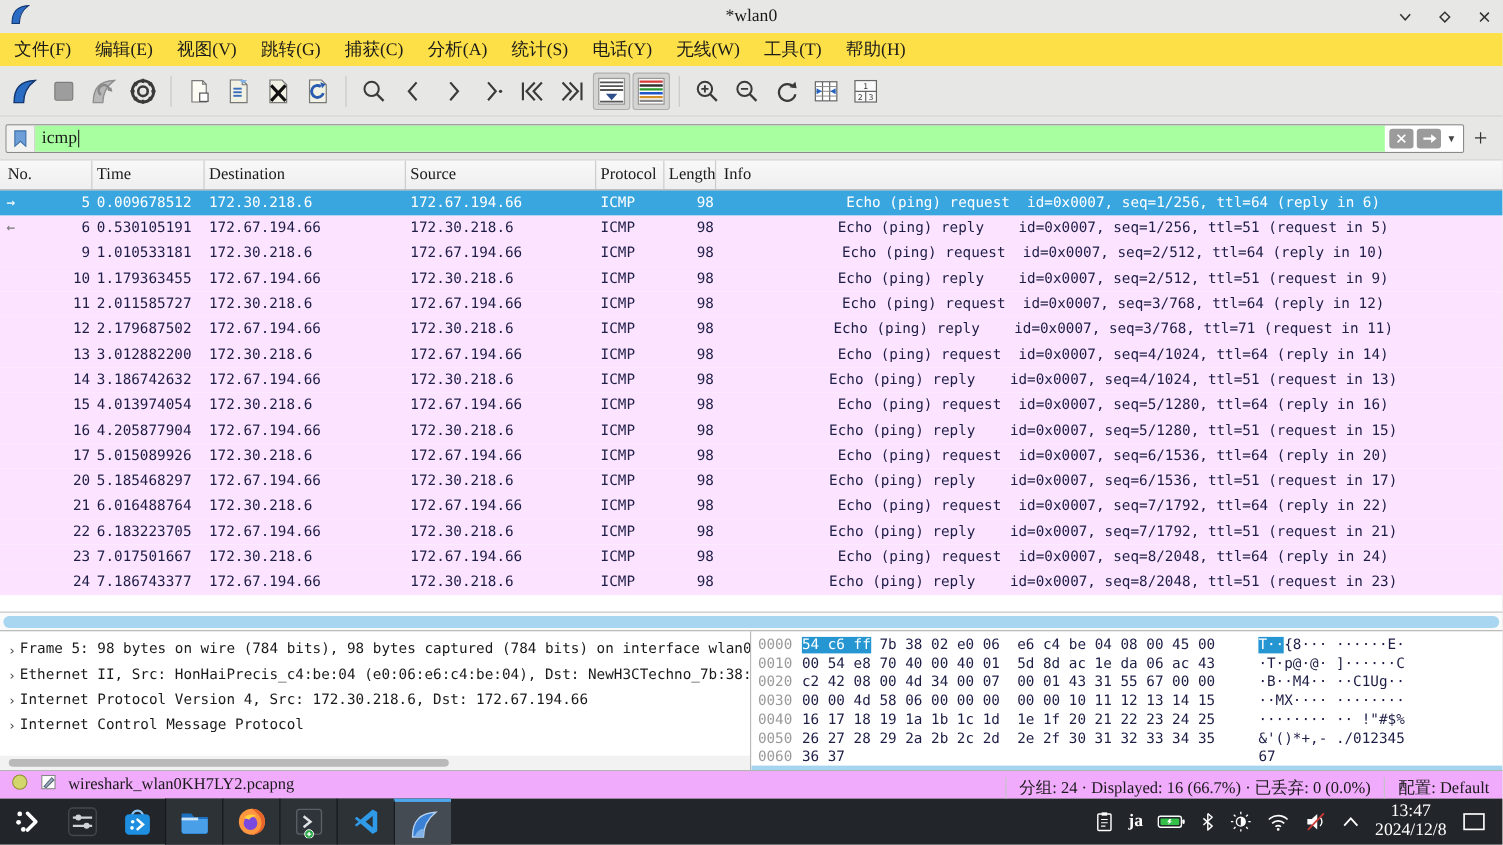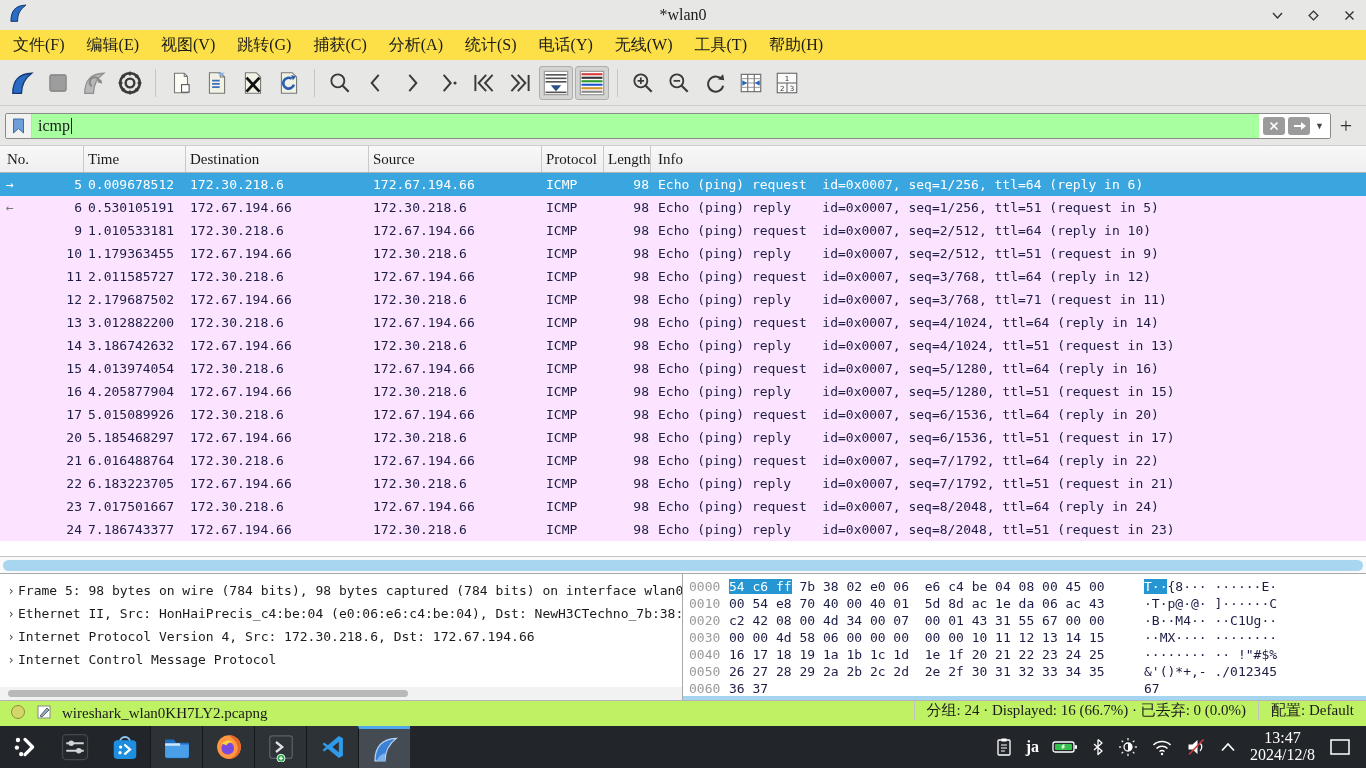--- a/index.html
+++ b/index.html
@@ -44,44 +44,44 @@
   #plist-header .hcell.last { border-right:none; padding-left:7px; }
   #packet-rows { background:#fff; }
   .prow { height:23px; display:grid; grid-template-columns:30px 54px 102px 183px 173px 62px 47px 1fr; background:#fce3ff; color:#1d1d46; font-size:13px; align-items:center; }
   .prow.sel { background:#3aa6e0; color:#fff; }
   .prow span { white-space:pre; overflow:hidden; }
   .c-marker { text-align:left; padding-left:6px; color:#7a7a7a; }
   .prow.sel .c-marker { color:#fff; }
   .c-no { text-align:right; padding-right:2px; }
   .c-time,.c-src,.c-dst,.c-proto { padding-left:4px; }
   .c-len { text-align:right; padding-right:2px; }
-  .c-info { padding-left:7px; }
+  .c-info { padding-left:7px;text-align:center; }
   #plist-fill { height:15px; background:#fff; }
   #plist-hscroll { height:17px; background:#fafafa; border-top:1px solid #c3c3c3; display:flex; align-items:center; padding:0 3px; }
   #plist-hthumb { height:11px; width:100%; background:#a8d6f0; border-radius:6px; }
 
   
   #panes { display:flex; height:127px; border-top:1px solid #a8a8a8; }
   #details-pane { width:683px; background:#fff; border-right:1px solid #a8a8a8; position:relative; padding-top:5px; overflow:hidden; }
   .dline { height:23px; display:flex; align-items:center; font-size:13px; white-space:pre; }
   .dline .tw { width:14px; text-align:center; color:#444; font-size:12px; flex:none; margin-left:4px; }
   #details-hscroll { position:absolute; left:0; right:0; bottom:0; height:13px; background:#f2f2f2; display:flex; align-items:center; padding-left:8px; }
   #details-hthumb { width:400px; height:7px; background:#b9b9b9; border-radius:4px; }
   #hex-pane { flex:1; background:#fff; position:relative; padding-top:4px; overflow:hidden; }
   .hrow { height:17px; display:flex; font-size:13px; white-space:pre; align-items:center; }
   .hrow .off { width:34px; padding-left:6px; color:#9a9a9a; flex:none; margin-right:12px; }
   .hrow .hx { width:400px; flex:none; color:#1d1d46; }
   .hrow .asc { color:#1d1d46;padding-left:15px; }
   .hlseg { background:#2596d2; color:#fff; }
   #hex-hscroll { position:absolute; left:0; right:0; bottom:0; height:4px; background:#a5d4ef; }
 
   
-  #statusbar { height:26px; background:#bef264; border-top:1px solid #b6b6b6; display:flex; align-items:center; font-size:15px; }
+  #statusbar { height:26px; background:#f0abfc; border-top:1px solid #b6b6b6; display:flex; align-items:center; font-size:15px; }
   #status-left { display:flex; align-items:center; gap:10px; padding-left:10px; flex:1; }
-  #status-right { display:flex; align-items:flex-start; height:100%; }
+  #status-right { display:flex; align-items:flex-end; height:100%; }
   .status-seg { display:flex; align-items:center; padding:0 12px; border-left:1px solid #c3c3c3; white-space:nowrap; }
 
   
   #taskbar { height:42px; background:#22262a; display:flex; align-items:stretch; }
   .tk-launch { width:50px; display:flex; align-items:center; justify-content:center; }
   .tk-app { width:52px; display:flex; align-items:center; justify-content:center; background:#2d3237; border-left:1px solid #15181b; }
   .tk-app.active { background:#454b52; border-top:3px solid #4fa8ec; }
   #tray { margin-left:auto; display:flex; align-items:center; gap:13px; padding-right:14px; color:#fff; }
   .tray-ic { display:flex; align-items:center; justify-content:center; }
   #ime-label { font-size:16px; font-weight:bold; color:#fff; }

